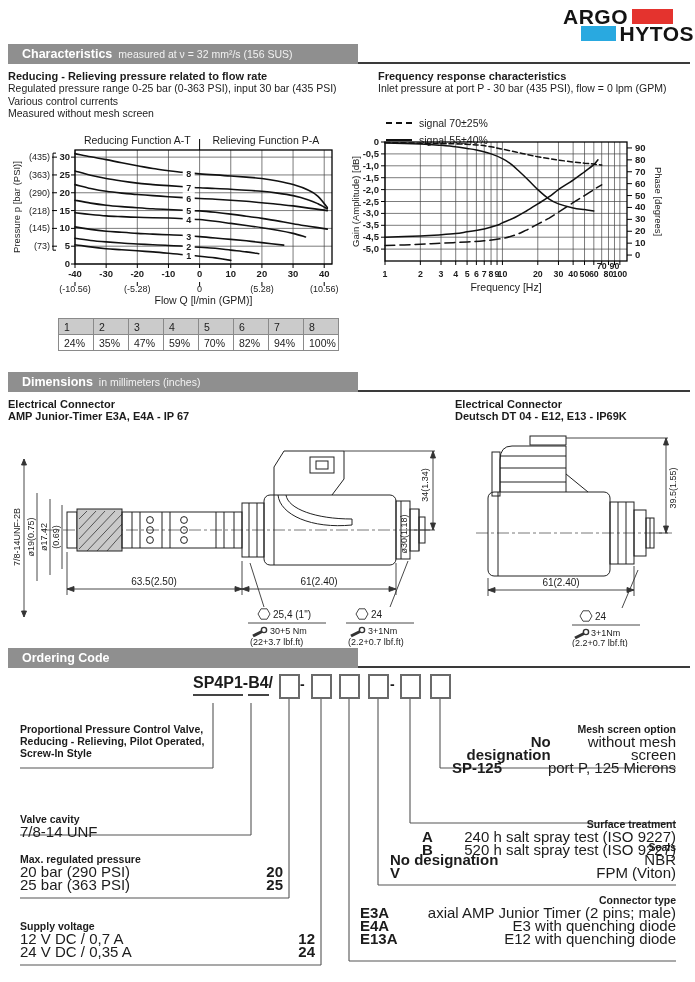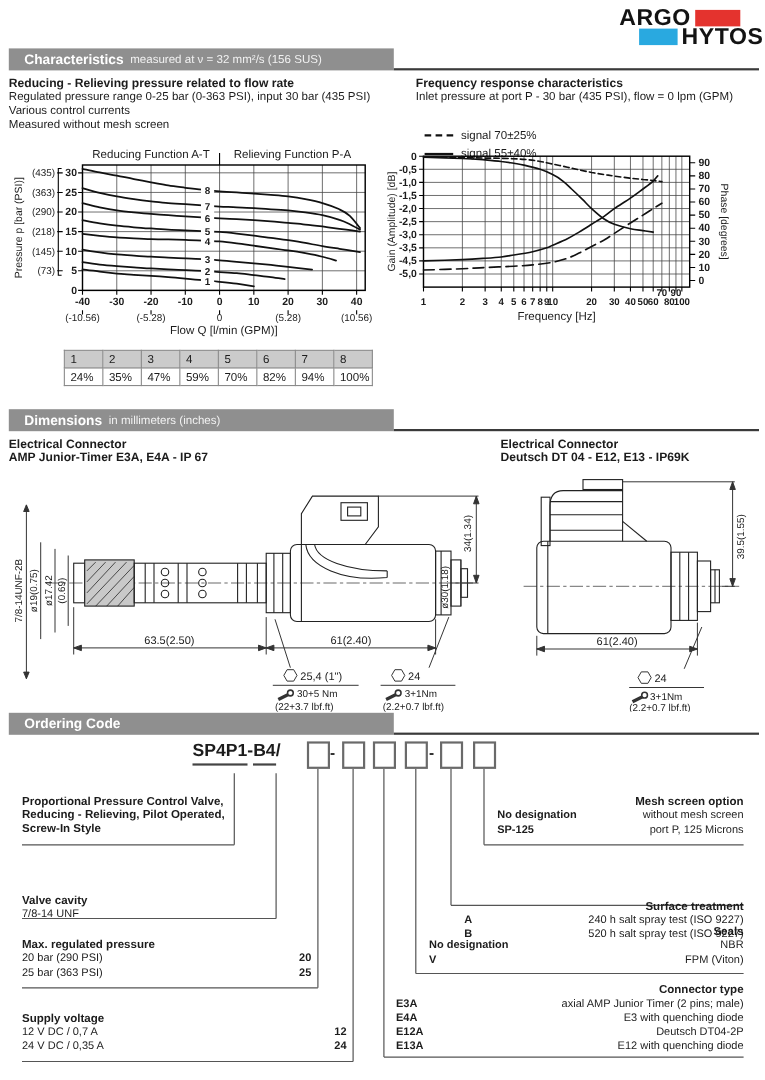--- a/index.html
+++ b/index.html
@@ -27,21 +27,21 @@
   table.cur{border-collapse:collapse;}
   table.cur td{border:1px solid #8a8a8a;width:29px;height:15px;font-size:10.5px;
                padding:0 0 0 5px;background:#fff;}
   table.cur tr.hd td{background:#cbcbcb;}
   
   .code-line{display:flex;align-items:flex-start;font-weight:bold;font-size:16px;}
   .code-line .ul{border-bottom:2px solid #444;padding-bottom:2px;}
   .obox{position:absolute;width:17px;height:21px;border:2px solid #6a6a6a;background:#fff;}
   .odash{position:absolute;font-weight:bold;font-size:14px;}
   .og-title{font-weight:bold;font-size:10.5px;}
-  .og-row{display:flex;justify-content:space-between;font-size:10px;line-height:13px;}
+  .og-row{display:flex;justify-content:space-between;font-size:15px;line-height:13px;text-align:right;}
   .og-row .c{font-weight:bold;}
   .rt{text-align:right;}
   svg text{font-family:"Liberation Sans",sans-serif;}
 </style>
 </head>
 <body>
 
 <div id="page">
 
   <div class="abs" style="left:556px;top:8px;width:138px;">
@@ -475,21 +475,21 @@
 
   <div class="abs" style="left:0;top:648px;width:695px;height:334px;">
 
     <svg class="abs" style="left:0;top:20px;" width="695" height="314">
       <g stroke="#555" stroke-width="1.1">
         <path d="M213,35 V100 M251,35 V167 M289,29 V230 M321,29 V297 M349,29 V293 M378,29 V217 M410,29 V155 M440,29 V100"></path>
         <path d="M20,100 H213 M440,100 H676 M410,155 H676 M20,167 H251 M378,217 H676 M20,230 H289 M349,293 H676 M20,297 H321"></path>
       </g>
     </svg>
 
-    <div class="abs code-line" style="left:175px;top:26px;">
+    <div class="abs code-line" style="left:193px;top:26px;">
       <span class="ul">SP4P1</span>
         <span>-</span>
         <span class="ul">B4</span>
         <span> /</span>
     </div>
 
     <div class="obox" style="left:279px;top:26px;"></div>
     <div class="odash" style="left:300px;top:28px;">-</div>
     <div class="obox" style="left:311px;top:26px;"></div>
     <div class="obox" style="left:339px;top:26px;"></div>
@@ -575,22 +575,18 @@
       <div class="og-title rt">Connector type</div>
       <div class="og-row">
           <span class="c">E3A</span>
           <span>axial AMP Junior Timer (2 pins; male)</span>
         </div>
       <div class="og-row">
           <span class="c">E4A</span>
           <span>E3 with quenching diode</span>
         </div>
       <div class="og-row">
-          <span class="c">E12A</span>
-          <span>Deutsch DT04-2P</span>
-        </div>
-      <div class="og-row">
           <span class="c">E13A</span>
           <span>E12 with quenching diode</span>
         </div>
     </div>
   </div>
 </div>
 
 </body></html>

